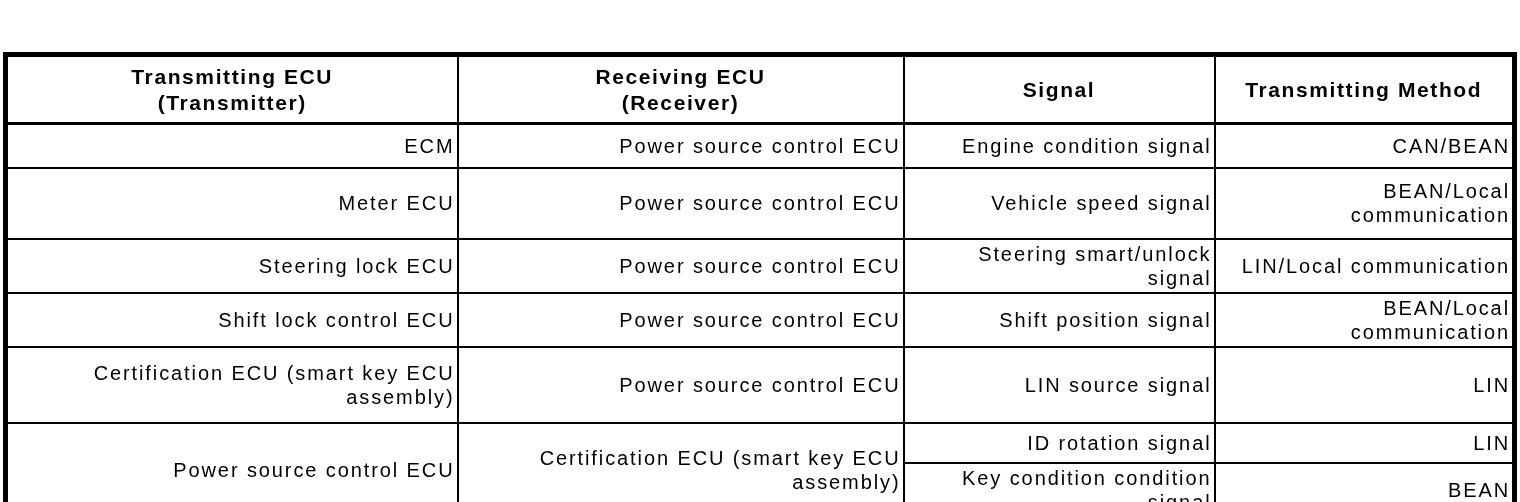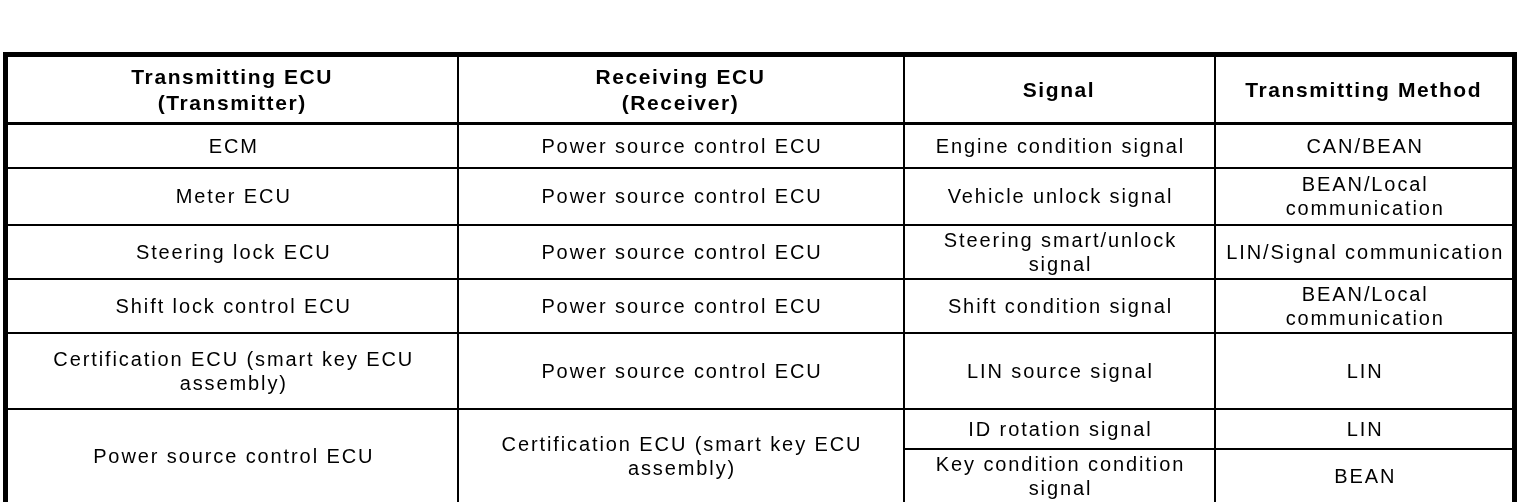--- a/index.html
+++ b/index.html
@@ -38,28 +38,28 @@
     font-size: 21px;
     font-weight: bold;
     text-align: center;
     line-height: 1.22;
     letter-spacing: 1.6px;
     padding: 2px 3px;
   }
   tbody td {
     font-size: 20px;
     font-weight: normal;
-    text-align: center;
+    text-align: right;
     line-height: 1.2;
     letter-spacing: 1.9px;
     padding: 2px 2px 2px 5px;
   }
   tr.rh-head { height: 69px; }
   tr.rh-s    { height: 44px; }
-  tr.rh-m1   { height: 57px; }
+  tr.rh-m1   { height: 71px; }
   tr.rh-m2   { height: 54px; }
   tr.rh-l    { height: 76px; }
   tr.rh-xs   { height: 40px; }
 </style>
 </head>
 <body>
 
 <div class="page">
   <table class="ecu-table">
     <colgroup>
@@ -81,34 +81,34 @@
     <tbody>
       <tr class="rh-s">
         <td>ECM</td>
         <td>Power source control ECU</td>
         <td>Engine condition signal</td>
         <td>CAN/BEAN</td>
       </tr>
       <tr class="rh-m1">
         <td>Meter ECU</td>
         <td>Power source control ECU</td>
-        <td>Vehicle unlock signal</td>
+        <td>Vehicle speed signal</td>
         <td>BEAN/Local
 communication</td>
       </tr>
       <tr class="rh-s">
         <td>Steering lock ECU</td>
         <td>Power source control ECU</td>
         <td>Steering smart/unlock signal</td>
-        <td>LIN/Signal communication</td>
+        <td>LIN/Local communication</td>
       </tr>
       <tr class="rh-m2">
         <td>Shift lock control ECU</td>
         <td>Power source control ECU</td>
-        <td>Shift condition signal</td>
+        <td>Shift position signal</td>
         <td>BEAN/Local
 communication</td>
       </tr>
       <tr class="rh-l">
         <td>Certification ECU (smart key ECU
 assembly)</td>
         <td>Power source control ECU</td>
         <td>LIN source signal</td>
         <td>LIN</td>
       </tr>

